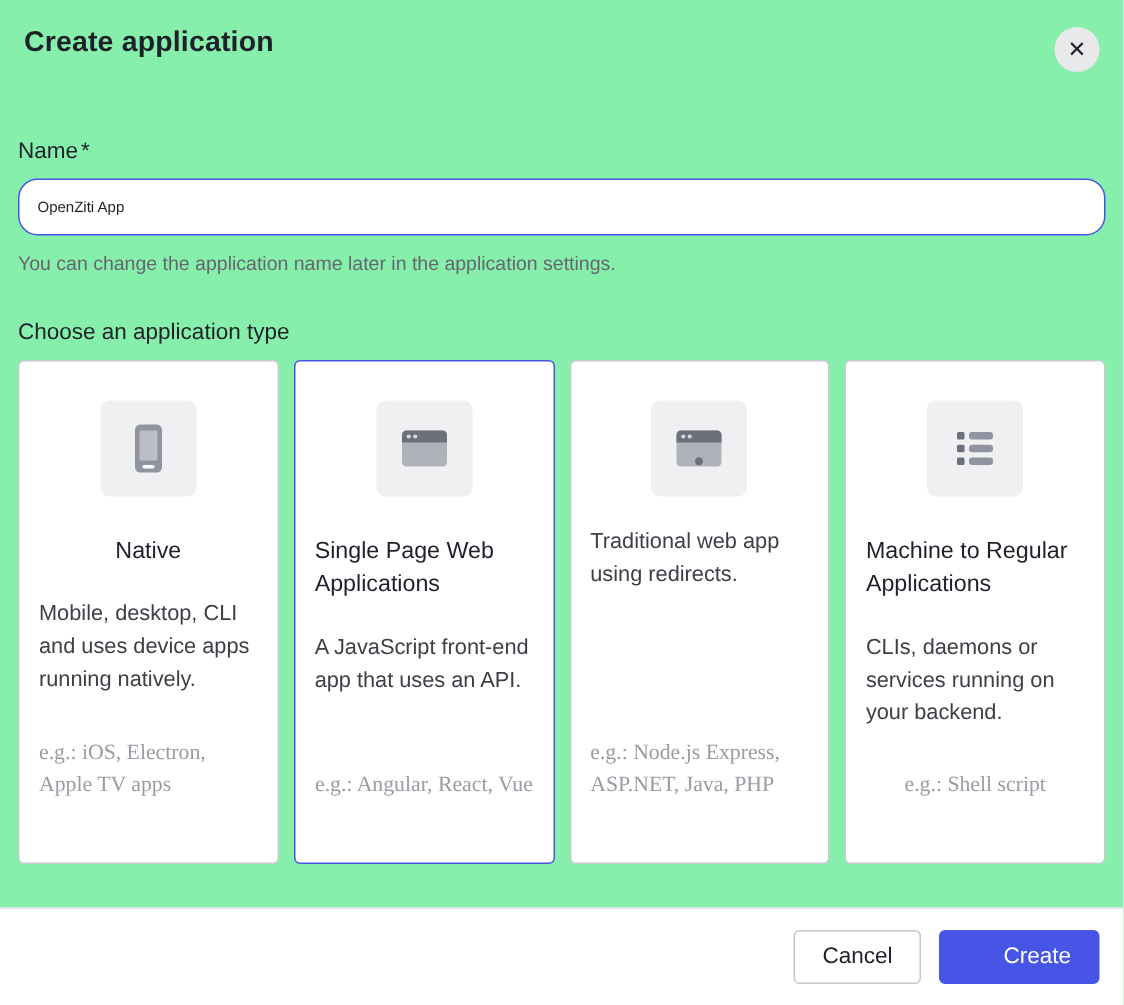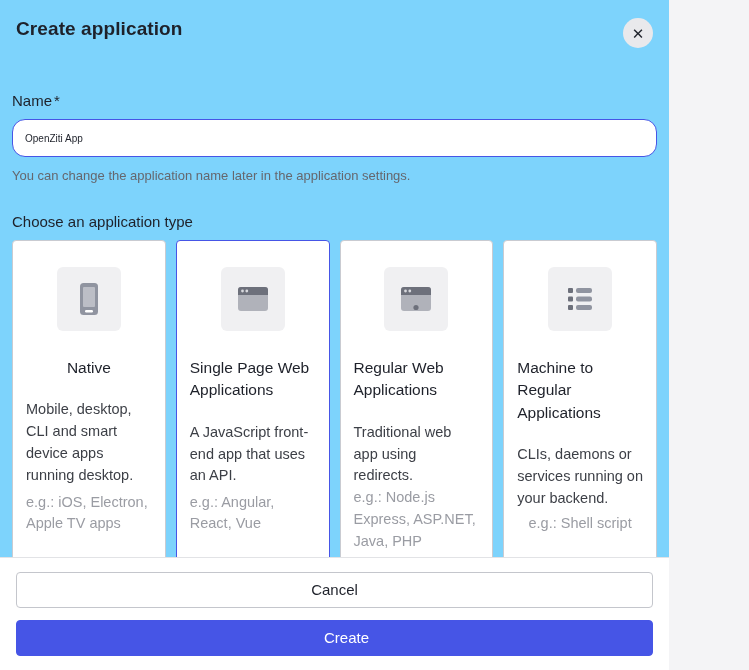--- a/index.html
+++ b/index.html
@@ -3,23 +3,23 @@
 <meta charset="utf-8">
 <style>
   * { margin: 0; padding: 0; box-sizing: border-box; }
   html, body { background: #f4f4f6; }
   body {
     font-family: "Liberation Sans", "DejaVu Sans", sans-serif;
     color: #1e212a;
   }
   .modal {
     position: relative;
-    width: 669px;
+    width: 749px;
     height: 670px;
-    background: #7dd3fc;
+    background: #86efac;
     overflow: hidden;
   }
   .modal-header {
     display: flex;
     align-items: flex-start;
     justify-content: space-between;
     padding: 18px 16px 0 16px;
   }
   .modal-title {
     font-size: 19px;
@@ -116,31 +116,31 @@
     margin-top: 20px;
     font-size: 14.5px;
     line-height: 1.5;
     color: #3c3f46;
   }
   .card-example {
     margin-top: auto;
     font-size: 14.5px;
     line-height: 1.5;
     color: #9a9ca3;
+    font-family: Liberation Serif, serif;
   }
   .modal-footer {
     position: absolute;
     left: 0; right: 0; bottom: 0;
     border-top: 1px solid #e2e3e6;
     padding: 14px 16px;
     display: flex;
     justify-content: flex-end;
     gap: 12px;
     background: #fff;
-    flex-direction: column;
   }
   .btn {
     font-family: inherit;
     font-size: 15px;
     border-radius: 4px;
     padding: 8px 18px;
     cursor: pointer;
     line-height: 1.2;
   }
   .btn-cancel {
@@ -181,21 +181,21 @@
 
       <div class="type-card">
         <div class="icon-box">
           <svg width="40" height="40" viewBox="0 0 40 40">
             <rect x="11" y="4" width="18" height="32" rx="3.5" fill="#9094a0"></rect>
             <rect x="14" y="8" width="12" height="20" rx="1" fill="#bcbec6"></rect>
             <rect x="16" y="31" width="8" height="2.4" rx="1.2" fill="#ffffff"></rect>
           </svg>
         </div>
         <div class="card-title">Native</div>
-        <div class="card-desc">Mobile, desktop, CLI and smart device apps running desktop.</div>
+        <div class="card-desc">Mobile, desktop, CLI and uses device apps running natively.</div>
         <div class="card-example">e.g.: iOS, Electron, Apple TV apps</div>
       </div>
 
       <div class="type-card selected">
         <div class="icon-box">
           <svg width="40" height="40" viewBox="0 0 40 40">
             <rect x="5" y="8" width="30" height="24" rx="3" fill="#b0b2ba"></rect>
             <path d="M5 11 a3 3 0 0 1 3-3 h24 a3 3 0 0 1 3 3 v5 h-30 z" fill="#6d707b"></path>
             <circle cx="9.5" cy="12" r="1.4" fill="#d8d9de"></circle>
             <circle cx="13.8" cy="12" r="1.4" fill="#d8d9de"></circle>
@@ -209,21 +209,20 @@
       <div class="type-card">
         <div class="icon-box">
           <svg width="40" height="40" viewBox="0 0 40 40">
             <rect x="5" y="8" width="30" height="24" rx="3" fill="#b0b2ba"></rect>
             <path d="M5 11 a3 3 0 0 1 3-3 h24 a3 3 0 0 1 3 3 v5 h-30 z" fill="#6d707b"></path>
             <circle cx="9.5" cy="12" r="1.4" fill="#d8d9de"></circle>
             <circle cx="13.8" cy="12" r="1.4" fill="#d8d9de"></circle>
             <circle cx="20" cy="28.5" r="2.6" fill="#6d707b"></circle>
           </svg>
         </div>
-        <div class="card-title">Regular Web Applications</div>
         <div class="card-desc">Traditional web app using redirects.</div>
         <div class="card-example">e.g.: Node.js Express, ASP.NET, Java, PHP</div>
       </div>
 
       <div class="type-card">
         <div class="icon-box">
           <svg width="40" height="40" viewBox="0 0 40 40">
             <rect x="8" y="9" width="5" height="5" rx="1" fill="#6d707b"></rect>
             <rect x="16" y="9" width="16" height="5" rx="2" fill="#9094a0"></rect>
             <rect x="8" y="17.5" width="5" height="5" rx="1" fill="#6d707b"></rect>

